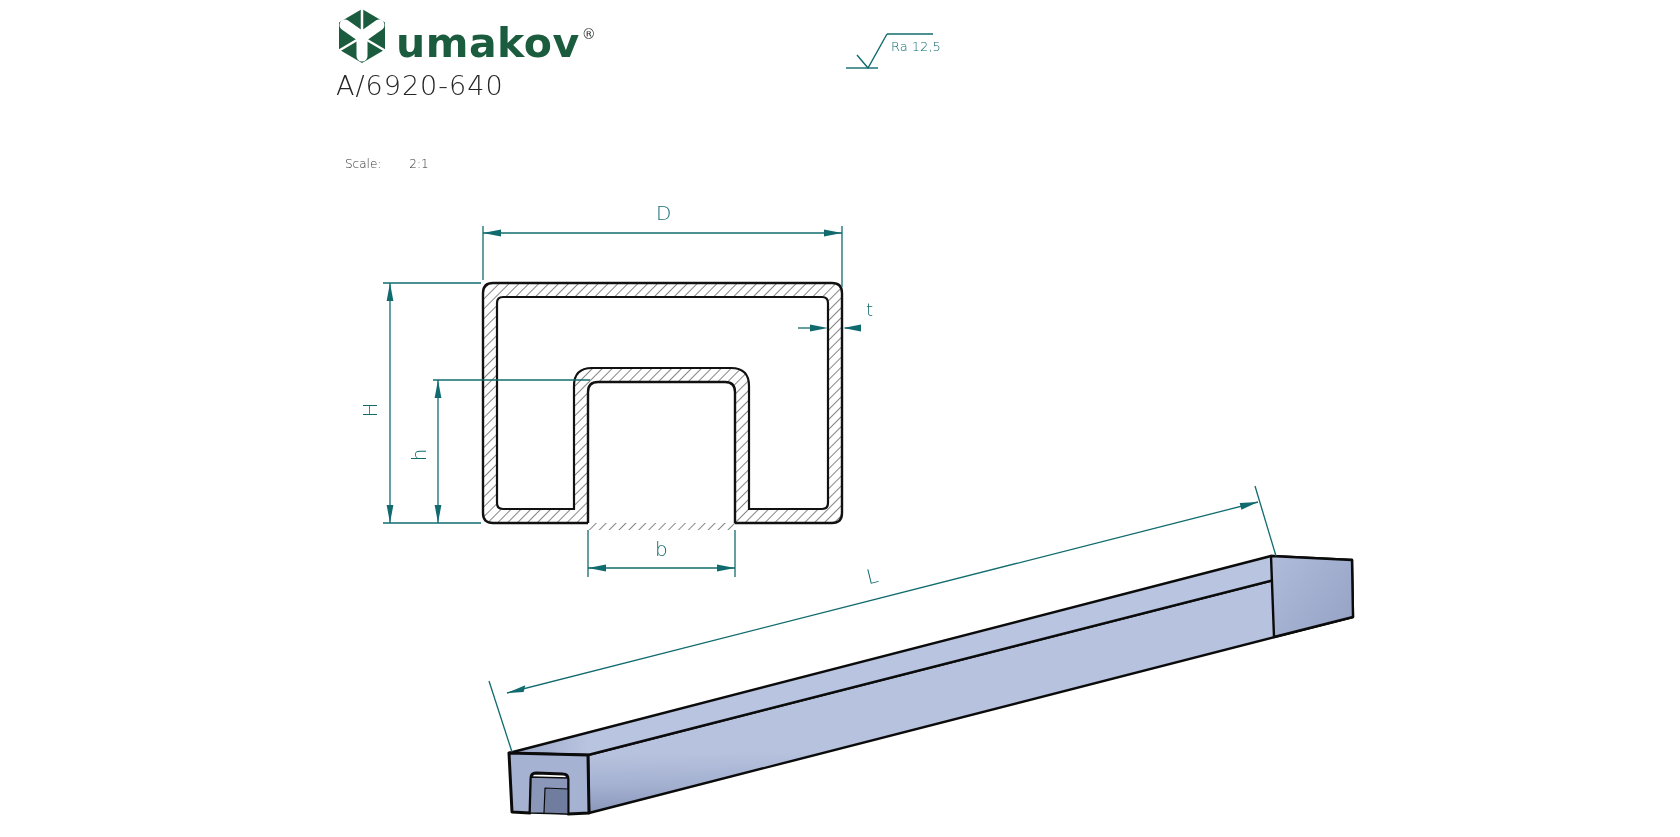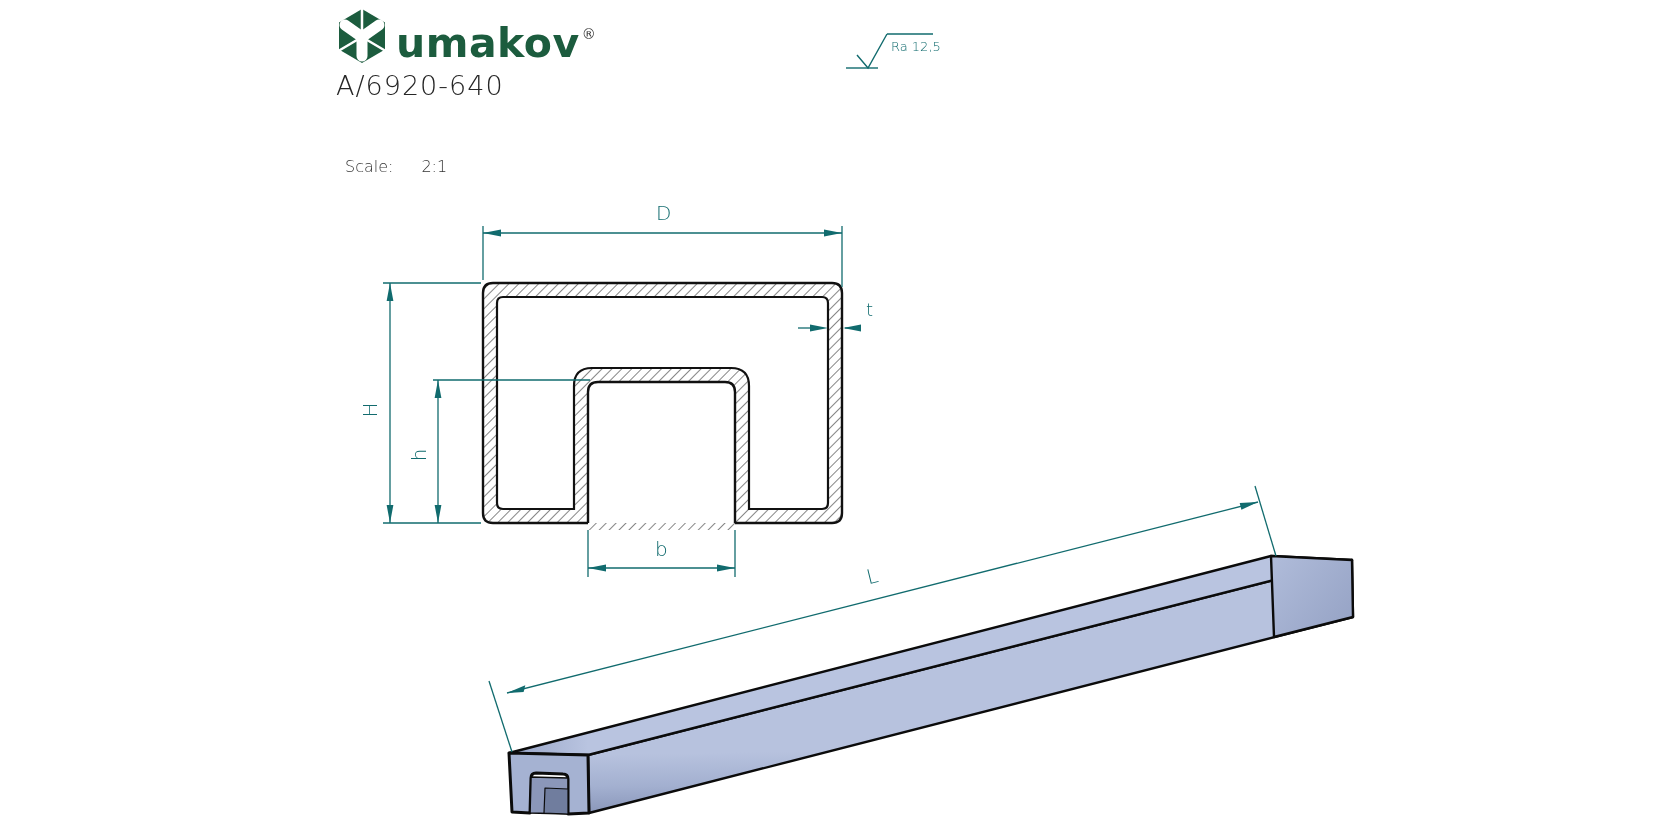--- a/index.html
+++ b/index.html
@@ -4,21 +4,21 @@
 <style>
   html,body{margin:0;padding:0;background:#fff;}
   body{width:1680px;height:837px;overflow:hidden;font-family:"Liberation Sans",sans-serif;}
   .canvas{position:relative;width:1680px;height:837px;background:#ffffff;padding-left:36px;}
   .abs{position:absolute;}
   .brand-row{left:334px;top:8px;display:flex;align-items:flex-start;}
   .logotype{font-family:"DejaVu Sans",sans-serif;font-weight:bold;font-size:41px;line-height:52px;color:#1c5c3e;letter-spacing:.5px;margin-left:6px;}
   .regmark{font-size:14px;color:#3a3a3a;vertical-align:18px;margin-left:2px;font-weight:normal;}
   .partnos{left:336px;top:66px;color:#262626;}
   .partno{font-family:"DejaVu Sans",sans-serif;font-weight:300;font-size:27px;line-height:40px;letter-spacing:1px;white-space:nowrap;}
-  .scale-row{left:345px;top:157px;font-family:"DejaVu Sans",sans-serif;font-weight:300;font-size:16px;color:#333;display:flex;gap:28px;}
+  .scale-row{left:345px;top:157px;font-family:"DejaVu Sans",sans-serif;font-weight:300;font-size:12px;color:#333;display:flex;gap:28px;}
   svg text{font-family:"DejaVu Sans",sans-serif;}
   .dimlabel{fill:#116b6e;font-size:20px;font-weight:300;}
   .ra-label{fill:#116b6e;font-size:13px;font-weight:300;}
 </style>
 </head>
 <body>
 
 <div class="canvas">
 
   <div class="abs brand-row">

